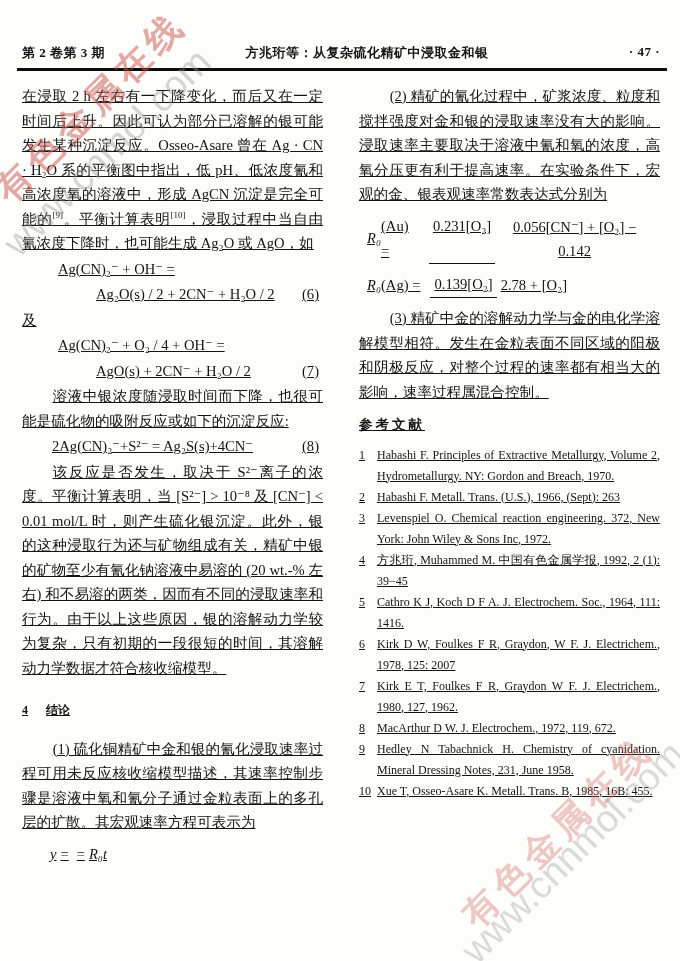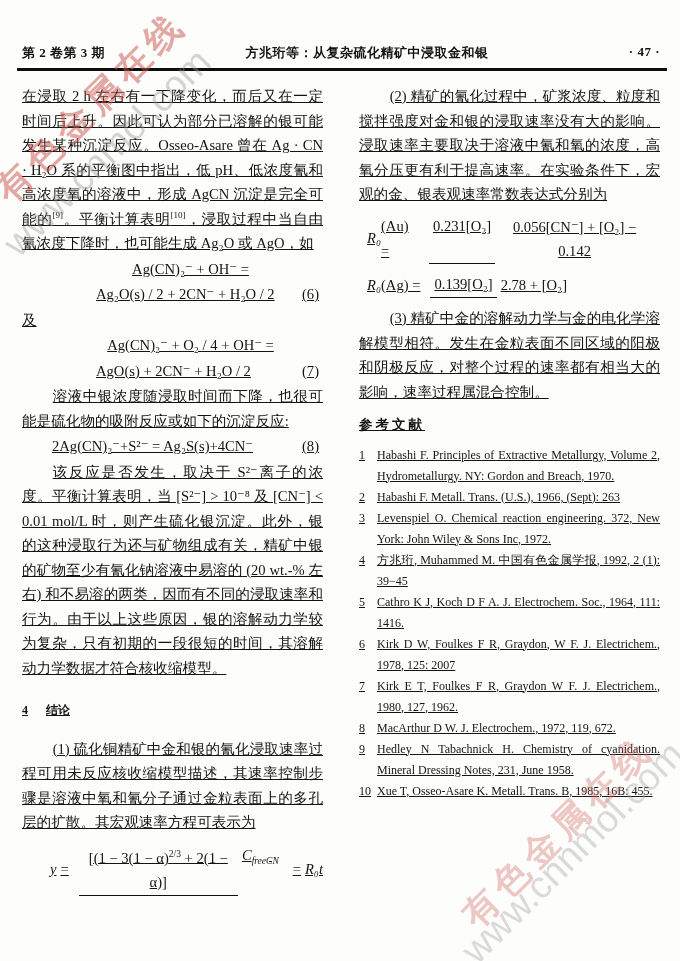--- a/index.html
+++ b/index.html
@@ -18,21 +18,21 @@
   .pg-header .hd-title{flex:1;text-align:center;}
   .pg-header .hd-page{flex:none;}
   .pg-rule{position:absolute;top:68px;left:17px;right:13px;border-top:3px solid #0d0d0d;}
   
   .columns{position:absolute;top:84px;left:22px;width:638px;display:flex;gap:36px;text-decoration:underline;}
   .col{width:307px;font-size:14.6px;line-height:24.5px;text-align:justify;}
   .col p{margin:0;}
   .indent{text-indent:2.1em;}
   sup.cite{font-size:9px;line-height:0;}
   
-  .eqline{display:flex;align-items:baseline;margin:1px 0;justify-content:center;}
+  .eqline{display:flex;align-items:baseline;margin:1px 0;}
   .eq-ind1{padding-left:36px;}
   .eq-ind2{padding-left:74px;}
   .eq-ind3{padding-left:30px;}
   .eqnum{margin-left:auto;padding-right:4px;}
   .conj{margin:1px 0;}
   .frac{display:inline-flex;flex-direction:row;text-align:center;margin:0 6px;vertical-align:middle;}
   .frac .num{padding:0 4px 1px;border-bottom:1.4px solid #111;}
   .frac .den{padding:1px 4px 0;}
   .eq-flex{display:flex;align-items:center;}
   .eq-y{padding-left:28px;margin-top:7px;}
@@ -111,24 +111,20 @@
 
       <div class="section-heading">
         <span class="sec-num">4</span><span>结论</span>
       </div>
 
       <p class="indent">(1) 硫化铜精矿中金和银的氰化浸取速率过程可用未反应核收缩模型描述，其速率控制步骤是溶液中氧和氰分子通过金粒表面上的多孔层的扩散。其宏观速率方程可表示为</p>
 
       <div class="eq-flex eq-y">
         <i class="var">y</i>
         <span style="margin:0 4px">=</span>
-        <span class="frac">
-          <span class="num"><span>[(1 − 3(1 − α)</span><sup class="exp">2/3</sup><span> + 2(1 − α)]</span></span>
-          <span class="den"><i class="var">C</i><sub class="den-sub">freeCN</sub></span>
-        </span>
         <span style="margin:0 4px">=</span>
         <i class="var">R₀t</i>
       </div>
     </div>
 
     <div class="col">
       <p class="indent">(2) 精矿的氰化过程中，矿浆浓度、粒度和搅拌强度对金和银的浸取速率没有大的影响。浸取速率主要取决于溶液中氰和氧的浓度，高氧分压更有利于提高速率。在实验条件下，宏观的金、银表观速率常数表达式分别为</p>
 
       <div class="eq-flex r-eq">
         <i class="var">R₀</i>

